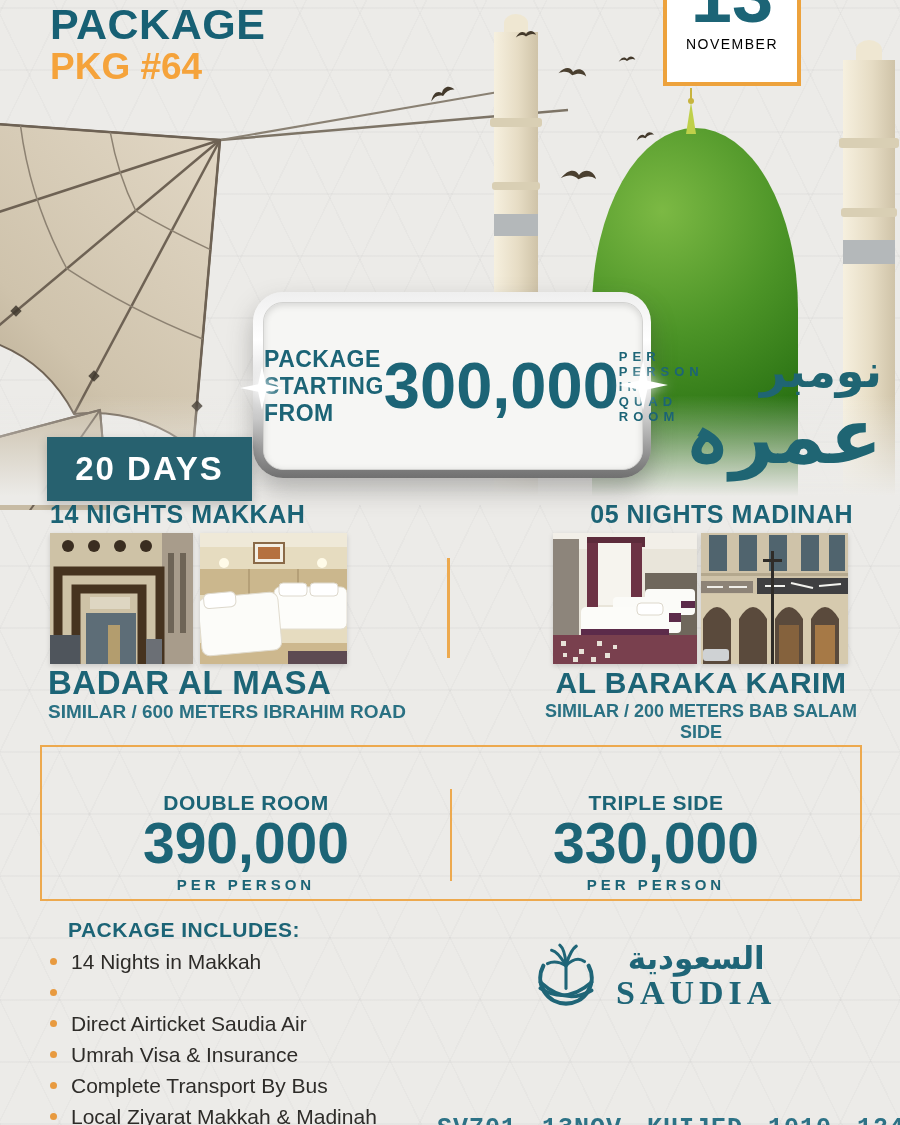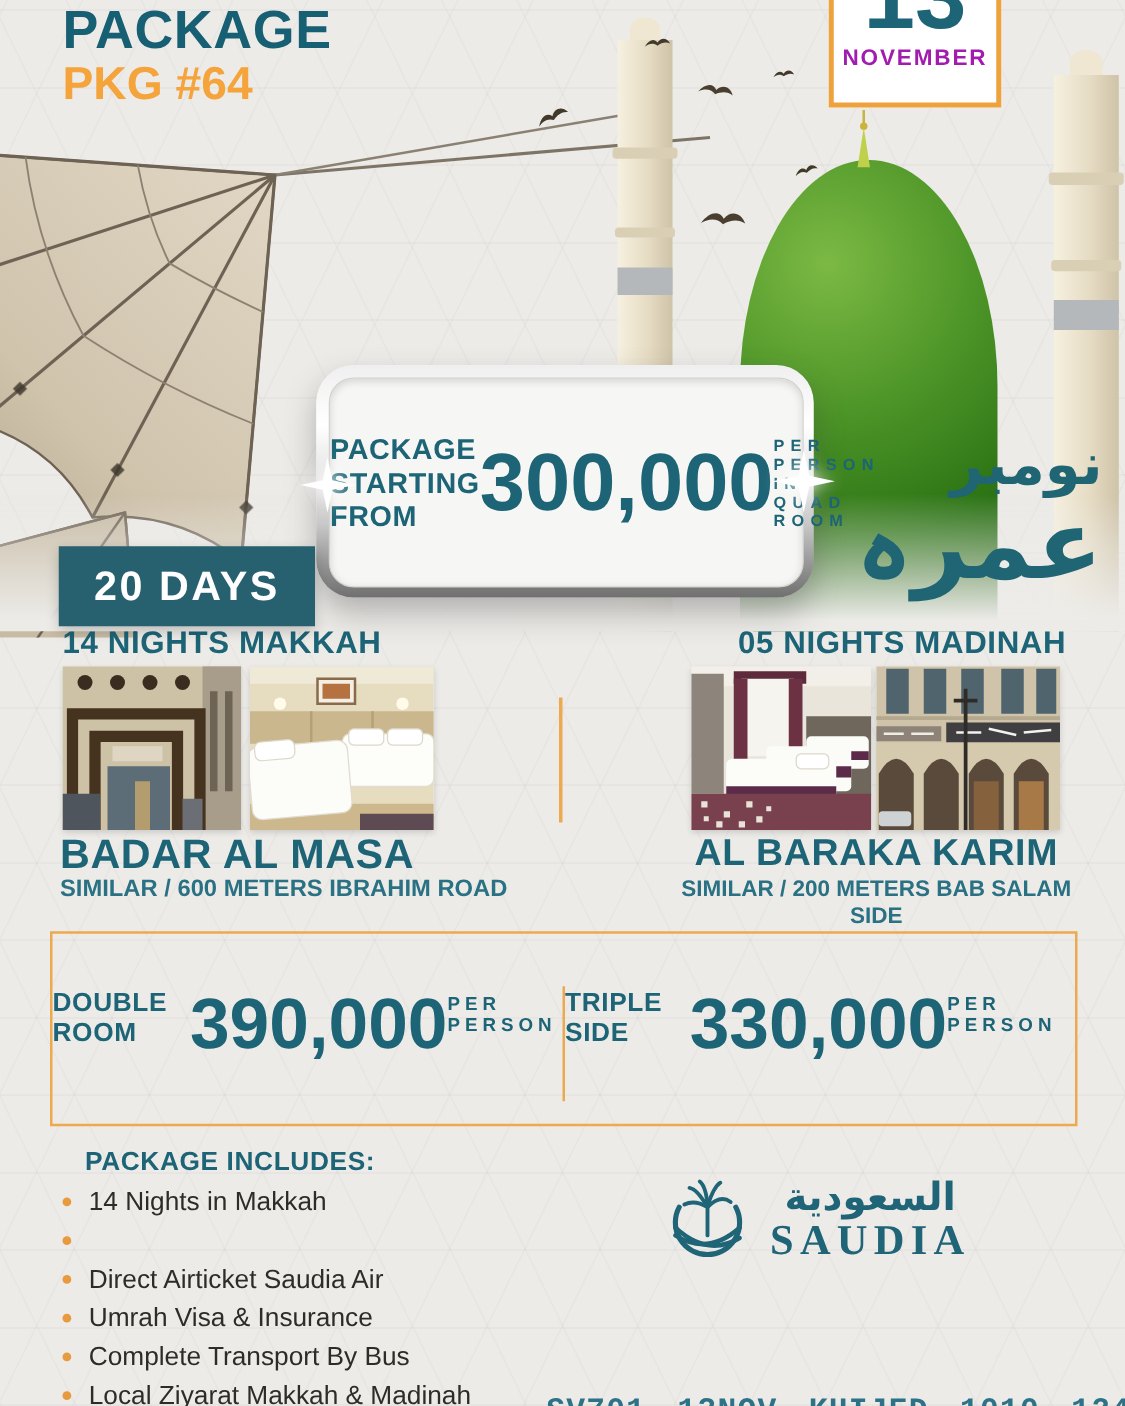--- a/index.html
+++ b/index.html
@@ -12,21 +12,21 @@
       repeating-linear-gradient(-64deg, rgba(125,125,130,.045) 0 1.5px, transparent 1.5px 54px);
     font-family:"Liberation Sans",sans-serif;
   }
   .abs{position:absolute;}
   
   .title{left:50px;top:0px;font-size:43px;font-weight:800;letter-spacing:.5px;color:#176074;z-index:7;}
   .pkgno{left:50px;top:46px;font-size:37px;font-weight:800;color:#f5a33b;z-index:7;}
   .datebox{left:663px;top:-46px;width:130px;height:124px;background:#fff;border:4px solid #eda23c;
     z-index:7;display:flex;flex-direction:column;align-items:center;}
   .datebox .day{font-size:74px;font-weight:800;color:#1c6476;line-height:1;margin-top:2px;}
-  .datebox .month{font-size:18px;font-weight:700;letter-spacing:1.5px;color:#a21caf;margin-top:2px;}
+  .datebox .month{font-size:14px;font-weight:400;letter-spacing:1.5px;color:#000000;margin-top:2px;}
   
   .scene{left:0;top:0;width:900px;height:505px;z-index:0;}
   .scene::after{content:"";position:absolute;left:0;bottom:0;width:100%;height:110px;
     background:linear-gradient(180deg, rgba(236,235,232,0) 0%, #ecebe8 92%);}
   .dome{left:592px;top:128px;width:206px;height:377px;
     border-radius:105px 105px 14px 14px / 185px 185px 8px 8px;
     background:radial-gradient(circle at 34% 22%, #7cb944 0%, #4c9427 38%, #2b7314 70%, #1d5a0e 100%);}
   .minaret{background:linear-gradient(90deg,#f6f0df,#e6dcc4 55%,#cfc3a8);}
   .m-ring{position:absolute;left:50%;transform:translateX(-50%);background:#d9cfb4;border-radius:3px;}
   .m-band{position:absolute;left:0;width:100%;background:#b4b8ba;}
@@ -56,21 +56,21 @@
   
   .sec-head{font-size:25px;font-weight:800;color:#1c6476;letter-spacing:.5px;z-index:2;}
   .photo{top:533px;height:131px;z-index:2;box-shadow:0 2px 5px rgba(0,0,0,.15);}
   .photo svg{display:block;}
   .vdivider{left:447px;top:558px;width:3px;height:100px;background:#eda94e;z-index:2;}
   .hotel-name{font-size:33px;font-weight:800;color:#1c6476;letter-spacing:.5px;z-index:2;}
   .hotel-detail{font-size:19px;font-weight:700;color:#2a7183;z-index:2;}
   
   .pricepanel{left:40px;top:745px;width:822px;height:156px;border:2px solid #eda94e;box-sizing:border-box;
     display:flex;z-index:2;}
-  .pricecell{flex:1;display:flex;flex-direction:row;padding-top:44px;}
+  .pricecell{flex:1;display:flex;flex-direction:column;align-items:center;padding-top:44px;}
   .pricecell .room{font-size:21px;font-weight:800;color:#1c6476;letter-spacing:.5px;}
   .pricecell .amount{font-size:57px;font-weight:800;color:#1c6476;line-height:1.0;}
   .pricecell .per{font-size:15px;font-weight:700;color:#1c6476;letter-spacing:4px;margin-top:4px;}
   .price-div{width:2px;height:92px;background:#eda94e;align-self:flex-start;margin-top:42px;}
   
   .inc-head{left:68px;top:918px;font-size:21px;font-weight:800;color:#1c6476;letter-spacing:.5px;z-index:2;}
   .inc-list{left:46px;top:946px;list-style:none;margin:0;padding:0;z-index:2;}
   .inc-list li{display:flex;align-items:center;height:31px;font-size:21px;color:#2e2c29;}
   .dot{width:7px;height:7px;border-radius:50%;background:#e89a3f;margin:0 14px 0 4px;flex:0 0 auto;}
   

